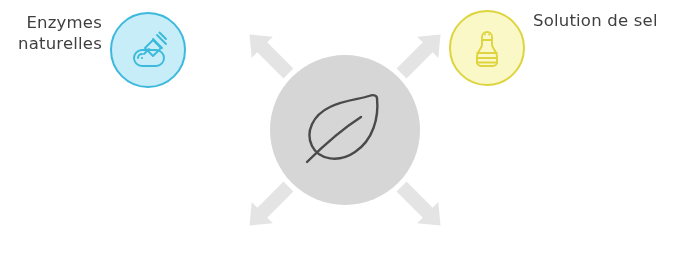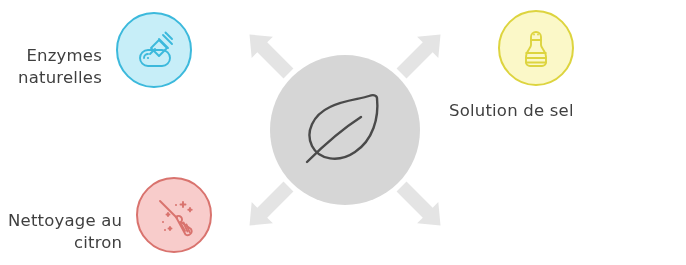--- a/index.html
+++ b/index.html
@@ -20,22 +20,22 @@
   .layer {
     position: absolute;
     left: 0;
     top: 0;
     width: 686px;
     height: 265px;
   }
   .node {
     position: absolute;
     display: flex;
-    align-items: flex-end;
-    gap: 14px;
+    align-items: flex-start;
+    gap: 8px;
   }
   .node-circle {
     width: 76px;
     height: 76px;
     border-radius: 50%;
     box-sizing: border-box;
     display: flex;
     align-items: center;
     justify-content: center;
     flex: 0 0 auto;
@@ -55,21 +55,21 @@
   .node.left-side .node-label {
     text-align: right;
     order: -1;
   }
   .node.right-side .node-label {
     text-align: left;
   }
 
   
   #node-enzymes   { left: 18px;  top: 12px; }
-  #node-salt      { left: 449px; top: 10px; flex-direction: column; }
+  #node-salt      { left: 449px; top: 10px; }
   #node-lemon     { left: 8px;   top: 177px; }
   #node-vinegar   { left: 452px; top: 174px; }
 
   #center-hub {
     position: absolute;
     left: 270px;
     top: 55px;
     width: 150px;
     height: 150px;
     border-radius: 50%;
@@ -133,37 +133,15 @@
             <path d="M19 16 v5 c0 3 -5 6 -5 12 v5 a4 4 0 0 0 4 4 h12 a4 4 0 0 0 4-4 v-5 c0-6 -5-9 -5-12 v-5 Z"></path>
             <path d="M14.2 29 h19.6"></path>
             <path d="M14 34 h20"></path>
             <path d="M14 38.5 h20"></path>
           </g>
       </svg>
     </div>
     <div class="node-label">Solution de sel</div>
   </div>
 
-  <div class="node left-side" id="node-lemon">
-    <div class="node-circle" style="background: rgb(248, 204, 203); border: 2px solid rgb(217, 115, 110);">
-      <svg width="48" height="48" viewBox="0 0 48 48">
-        <g id="icon-lemon" fill="none" stroke-width="1.9" stroke-linecap="round" stroke-linejoin="round" stroke="#d9736e" style="color: rgb(217, 115, 110);">
-            <path d="M10 10 L27 27"></path>
-            <path d="M26 26 a3.5 3.5 0 0 1 5 5 L41 38 a4 4 0 0 1 -5.5 5.5 Z"></path>
-            <path d="M30 31 L35 40"></path>
-            <path d="M33.5 31.5 L37.5 40.5"></path>
-            <path d="M36.5 33.5 L39.5 41"></path>
-            <path d="M33 11 v5 M30.5 13.5 h5"></path>
-            <path d="M40 17 v3.4 M38.3 18.7 h3.4"></path>
-            <path d="M18 22 v3 M16.5 23.5 h3"></path>
-            <path d="M20 36 v3 M18.5 37.5 h3"></path>
-            <circle cx="13" cy="31" r="1" fill="currentColor" stroke="none"></circle>
-            <circle cx="26" cy="14" r="1" fill="currentColor" stroke="none"></circle>
-            <circle cx="15" cy="39" r="1" fill="currentColor" stroke="none"></circle>
-          </g>
-      </svg>
-    </div>
-    <div class="node-label">Nettoyage au
-citron</div>
-  </div>
 
 
 </div>
 
 </body></html>

